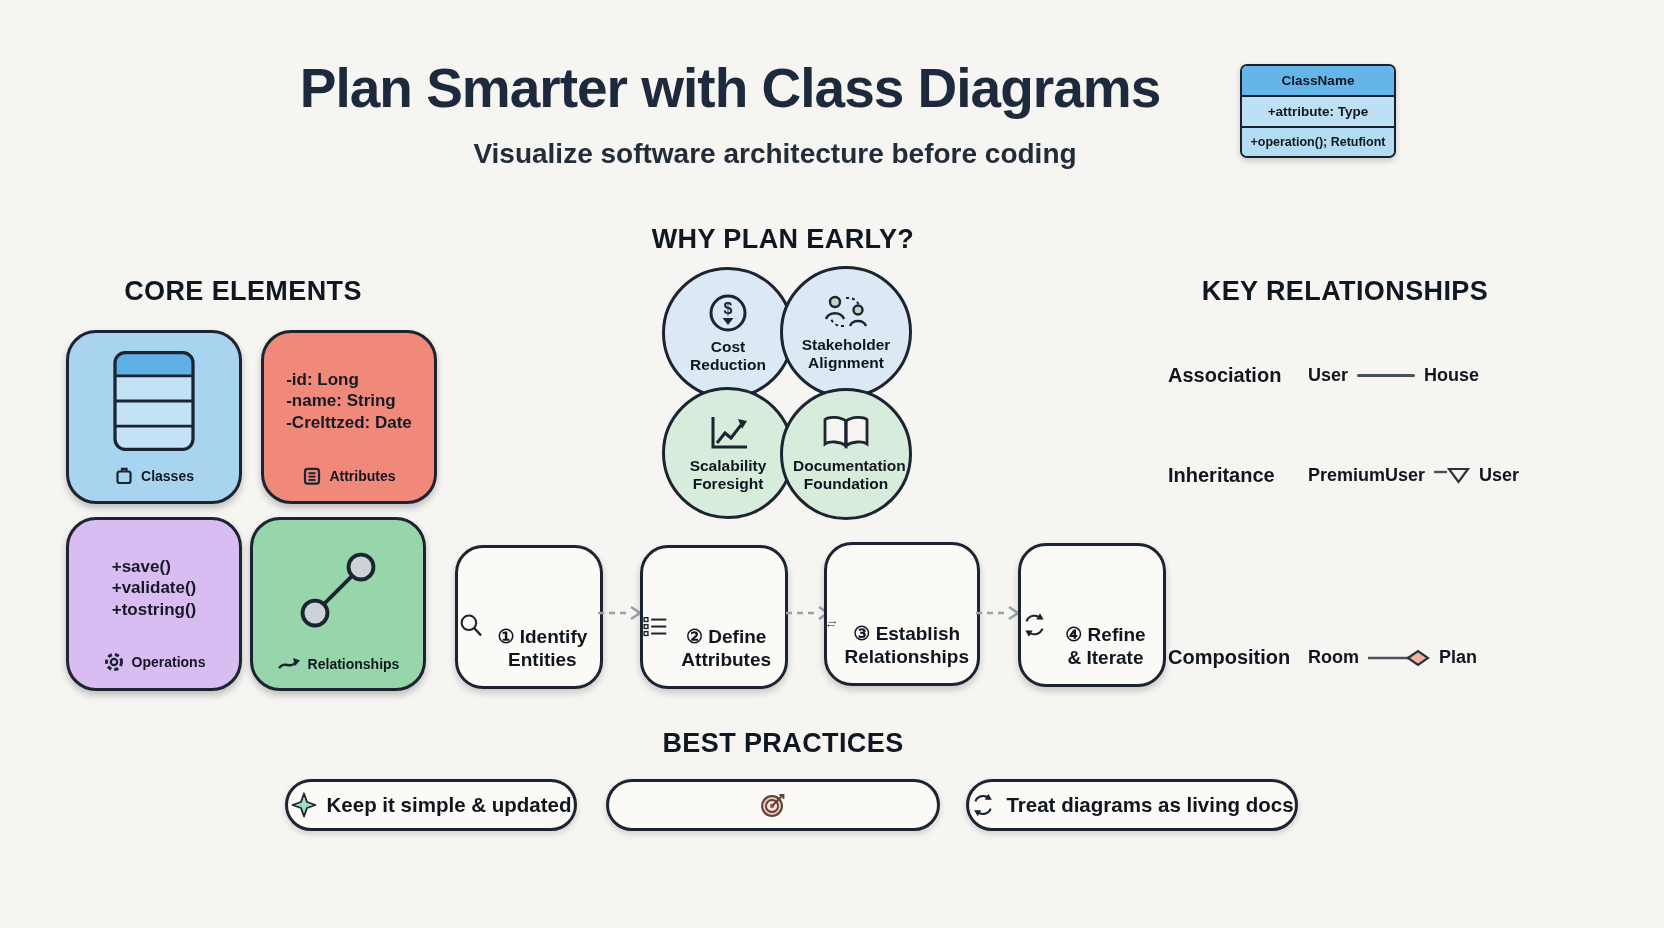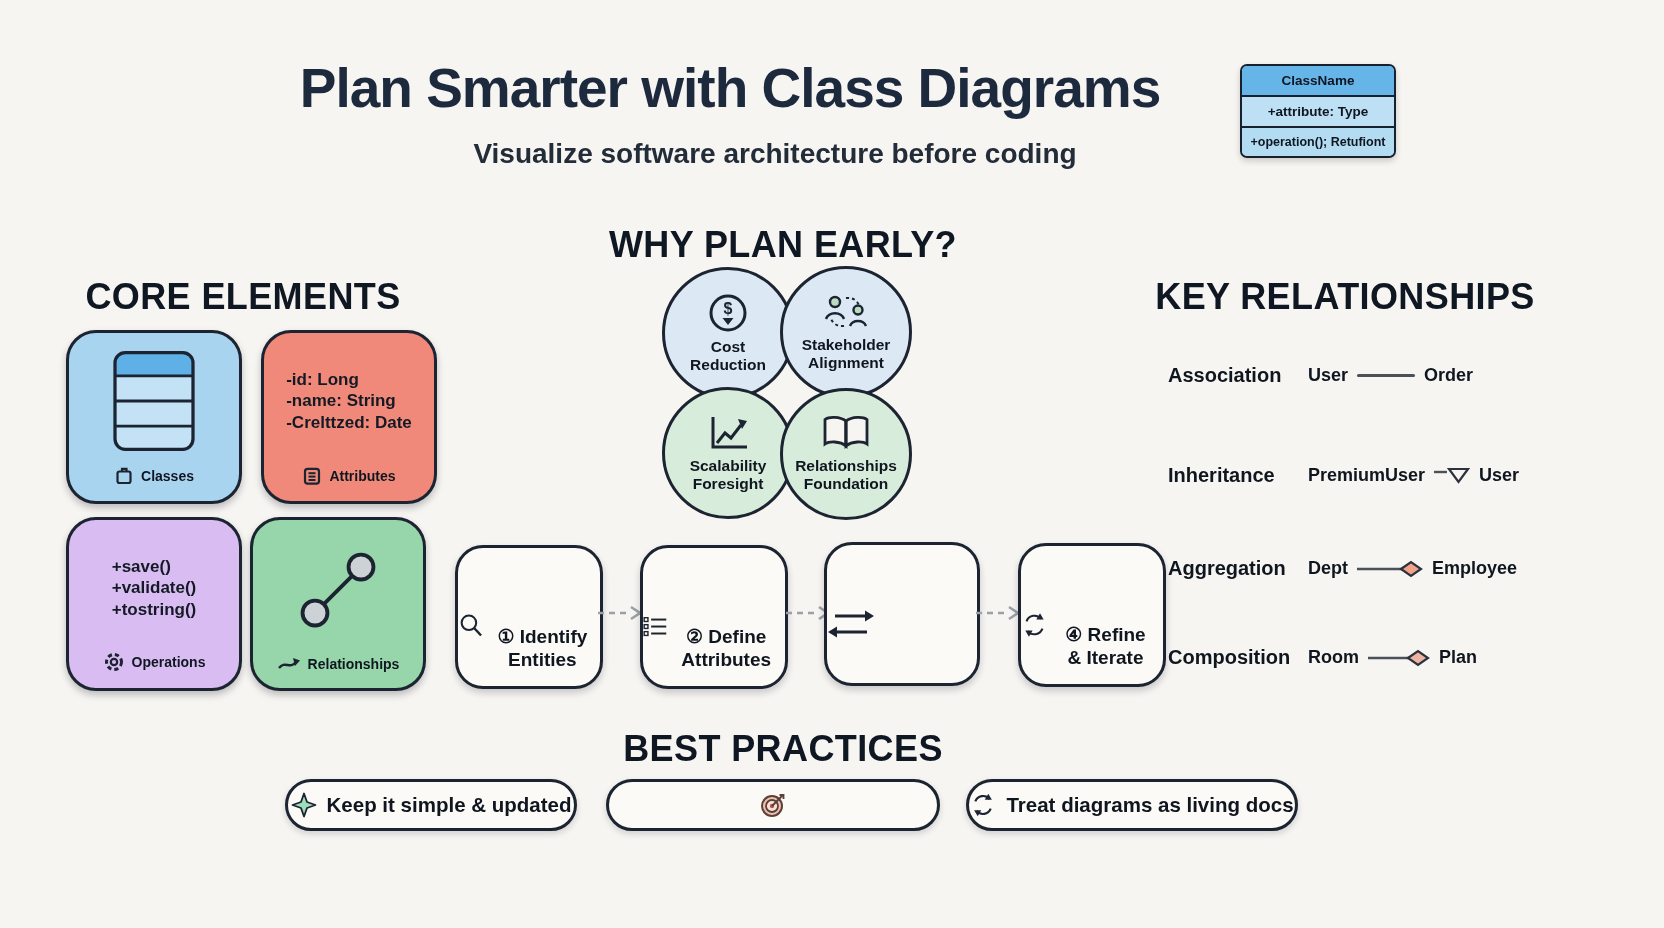--- a/index.html
+++ b/index.html
@@ -12,21 +12,21 @@
     font-size:28px;font-weight:600;color:#232c39;}
 
   .uml{position:absolute;left:1240px;top:64px;width:152px;border:2.5px solid #17202c;
     border-radius:7px;overflow:hidden;box-shadow:0 3px 6px rgba(0,0,0,.18);background:#b3dcf2;}
   .uml-row{padding:7px 8px;text-align:center;font-size:13.5px;font-weight:700;
     border-top:2.5px solid #17202c;color:#10161f;}
   .uml-title{background:#66b5e8;border-top:none;}
   .uml-attr{background:#bee0f5;}
   .uml-op{background:#b3dcf2;font-size:12.5px;}
 
-  .sec-heading{position:absolute;font-size:36px;font-weight:700;color:#0f1722;
+  .sec-heading{position:absolute;font-size:27px;font-weight:700;color:#0f1722;
     text-align:center;letter-spacing:.4px;}
   .h-core{left:66px;width:354px;top:276px;}
   .h-why{left:608px;width:350px;top:224px;}
   .h-key{left:1135px;width:420px;top:276px;}
   .h-best{left:608px;width:350px;top:728px;}
 
   .card{position:absolute;width:170px;height:168px;border:3px solid #1b2430;border-radius:30px;
     display:flex;flex-direction:column;align-items:center;box-shadow:0 4px 7px rgba(15,20,30,.25);}
   .card-classes{left:66px;top:330px;background:#a9d4f0;}
   .card-attributes{left:250px;top:330px;background:#f0897a;margin-left:11px;}
@@ -192,57 +192,46 @@
     </svg>
     <div class="circ-label">Scalability Foresight</div>
   </div>
 
   <div class="circle circ-green c4">
     <svg width="50" height="38" viewBox="0 0 50 38">
       <path d="M25 6 C19 1.5 8 1.5 4 4.5 V29 C8 26 19 26 25 31 Z" fill="#f7f5f2" stroke="#1b2430" stroke-width="2.8"></path>
       <path d="M25 6 C31 1.5 42 1.5 46 4.5 V29 C42 26 31 26 25 31 Z" fill="#f7f5f2" stroke="#1b2430" stroke-width="2.8"></path>
       <line x1="25" y1="6" x2="25" y2="31" stroke="#1b2430" stroke-width="2.8"></line>
     </svg>
-    <div class="circ-label">Relationships Foundation</div>
+    <div class="circ-label">Documentation Foundation</div>
   </div>
 
   <div class="sec-heading h-key">KEY RELATIONSHIPS</div>
 
   <div class="rel-row r1">
     <span class="rel-name">Association</span>
     <span class="rel-entity">User</span>
     <span class="rel-connector">
         <span class="assoc-line"></span>
       </span>
-    <span class="rel-entity">Order</span>
+    <span class="rel-entity">House</span>
   </div>
 
   <div class="rel-row r2">
     <span class="rel-name">Inheritance</span>
     <span class="rel-entity">PremiumUser</span>
     <span class="rel-connector">
       <svg width="36" height="17" viewBox="0 0 36 17">
         <line x1="0" y1="5" x2="13" y2="5" stroke="#4a5258" stroke-width="2.4"></line>
         <polygon points="15,2 34,2 24.5,15" fill="#f7f5f2" stroke="#2a323c" stroke-width="2.2"></polygon>
       </svg>
     </span>
     <span class="rel-entity">User</span>
   </div>
 
-  <div class="rel-row r3">
-    <span class="rel-name">Aggregation</span>
-    <span class="rel-entity">Dept</span>
-    <span class="rel-connector">
-      <svg width="66" height="20" viewBox="0 0 66 20">
-        <line x1="0" y1="10" x2="45" y2="10" stroke="#4a5258" stroke-width="2.6"></line>
-        <polygon points="44,10 54,3 64,10 54,17" fill="#f2a18a" stroke="#2a323c" stroke-width="2.2"></polygon>
-      </svg>
-    </span>
-    <span class="rel-entity">Employee</span>
-  </div>
 
   <div class="rel-row r4">
     <span class="rel-name">Composition</span>
     <span class="rel-entity">Room</span>
     <span class="rel-connector">
       <svg width="62" height="20" viewBox="0 0 62 20">
         <line x1="0" y1="10" x2="41" y2="10" stroke="#4a5258" stroke-width="2.6"></line>
         <polygon points="40,10 50,3 60,10 50,17" fill="#efb3a3" stroke="#2a323c" stroke-width="2.2"></polygon>
       </svg>
     </span>
@@ -285,20 +274,24 @@
     <polyline points="33,2 42,8 33,14" fill="none" stroke="#9aa0a6" stroke-width="2.6"></polyline>
   </svg>
 
   <div class="step s3">
     <svg class="step-icon" width="48" height="34" viewBox="0 0 48 34">
       <line x1="8" y1="9" x2="38" y2="9" stroke="#1b2430" stroke-width="3"></line>
       <polygon points="38,3.5 47,9 38,14.5" fill="#1b2430"></polygon>
       <line x1="40" y1="25" x2="10" y2="25" stroke="#1b2430" stroke-width="3"></line>
       <polygon points="10,19.5 1,25 10,30.5" fill="#1b2430"></polygon>
     </svg>
+    <div class="step-label">
+      <span>③</span>
+      <span>Establish Relationships</span>
+    </div>
   </div>
 
   <svg class="step-arrow a3" width="44" height="16" viewBox="0 0 44 16">
     <line x1="0" y1="8" x2="33" y2="8" stroke="#9aa0a6" stroke-width="2.6" stroke-dasharray="6 5"></line>
     <polyline points="33,2 42,8 33,14" fill="none" stroke="#9aa0a6" stroke-width="2.6"></polyline>
   </svg>
 
   <div class="step s4">
     <svg class="step-icon" width="44" height="42" viewBox="0 0 44 42">
       <path d="M9 15 A 14 14 0 0 1 33 11" fill="none" stroke="#1b2430" stroke-width="3.4"></path>

